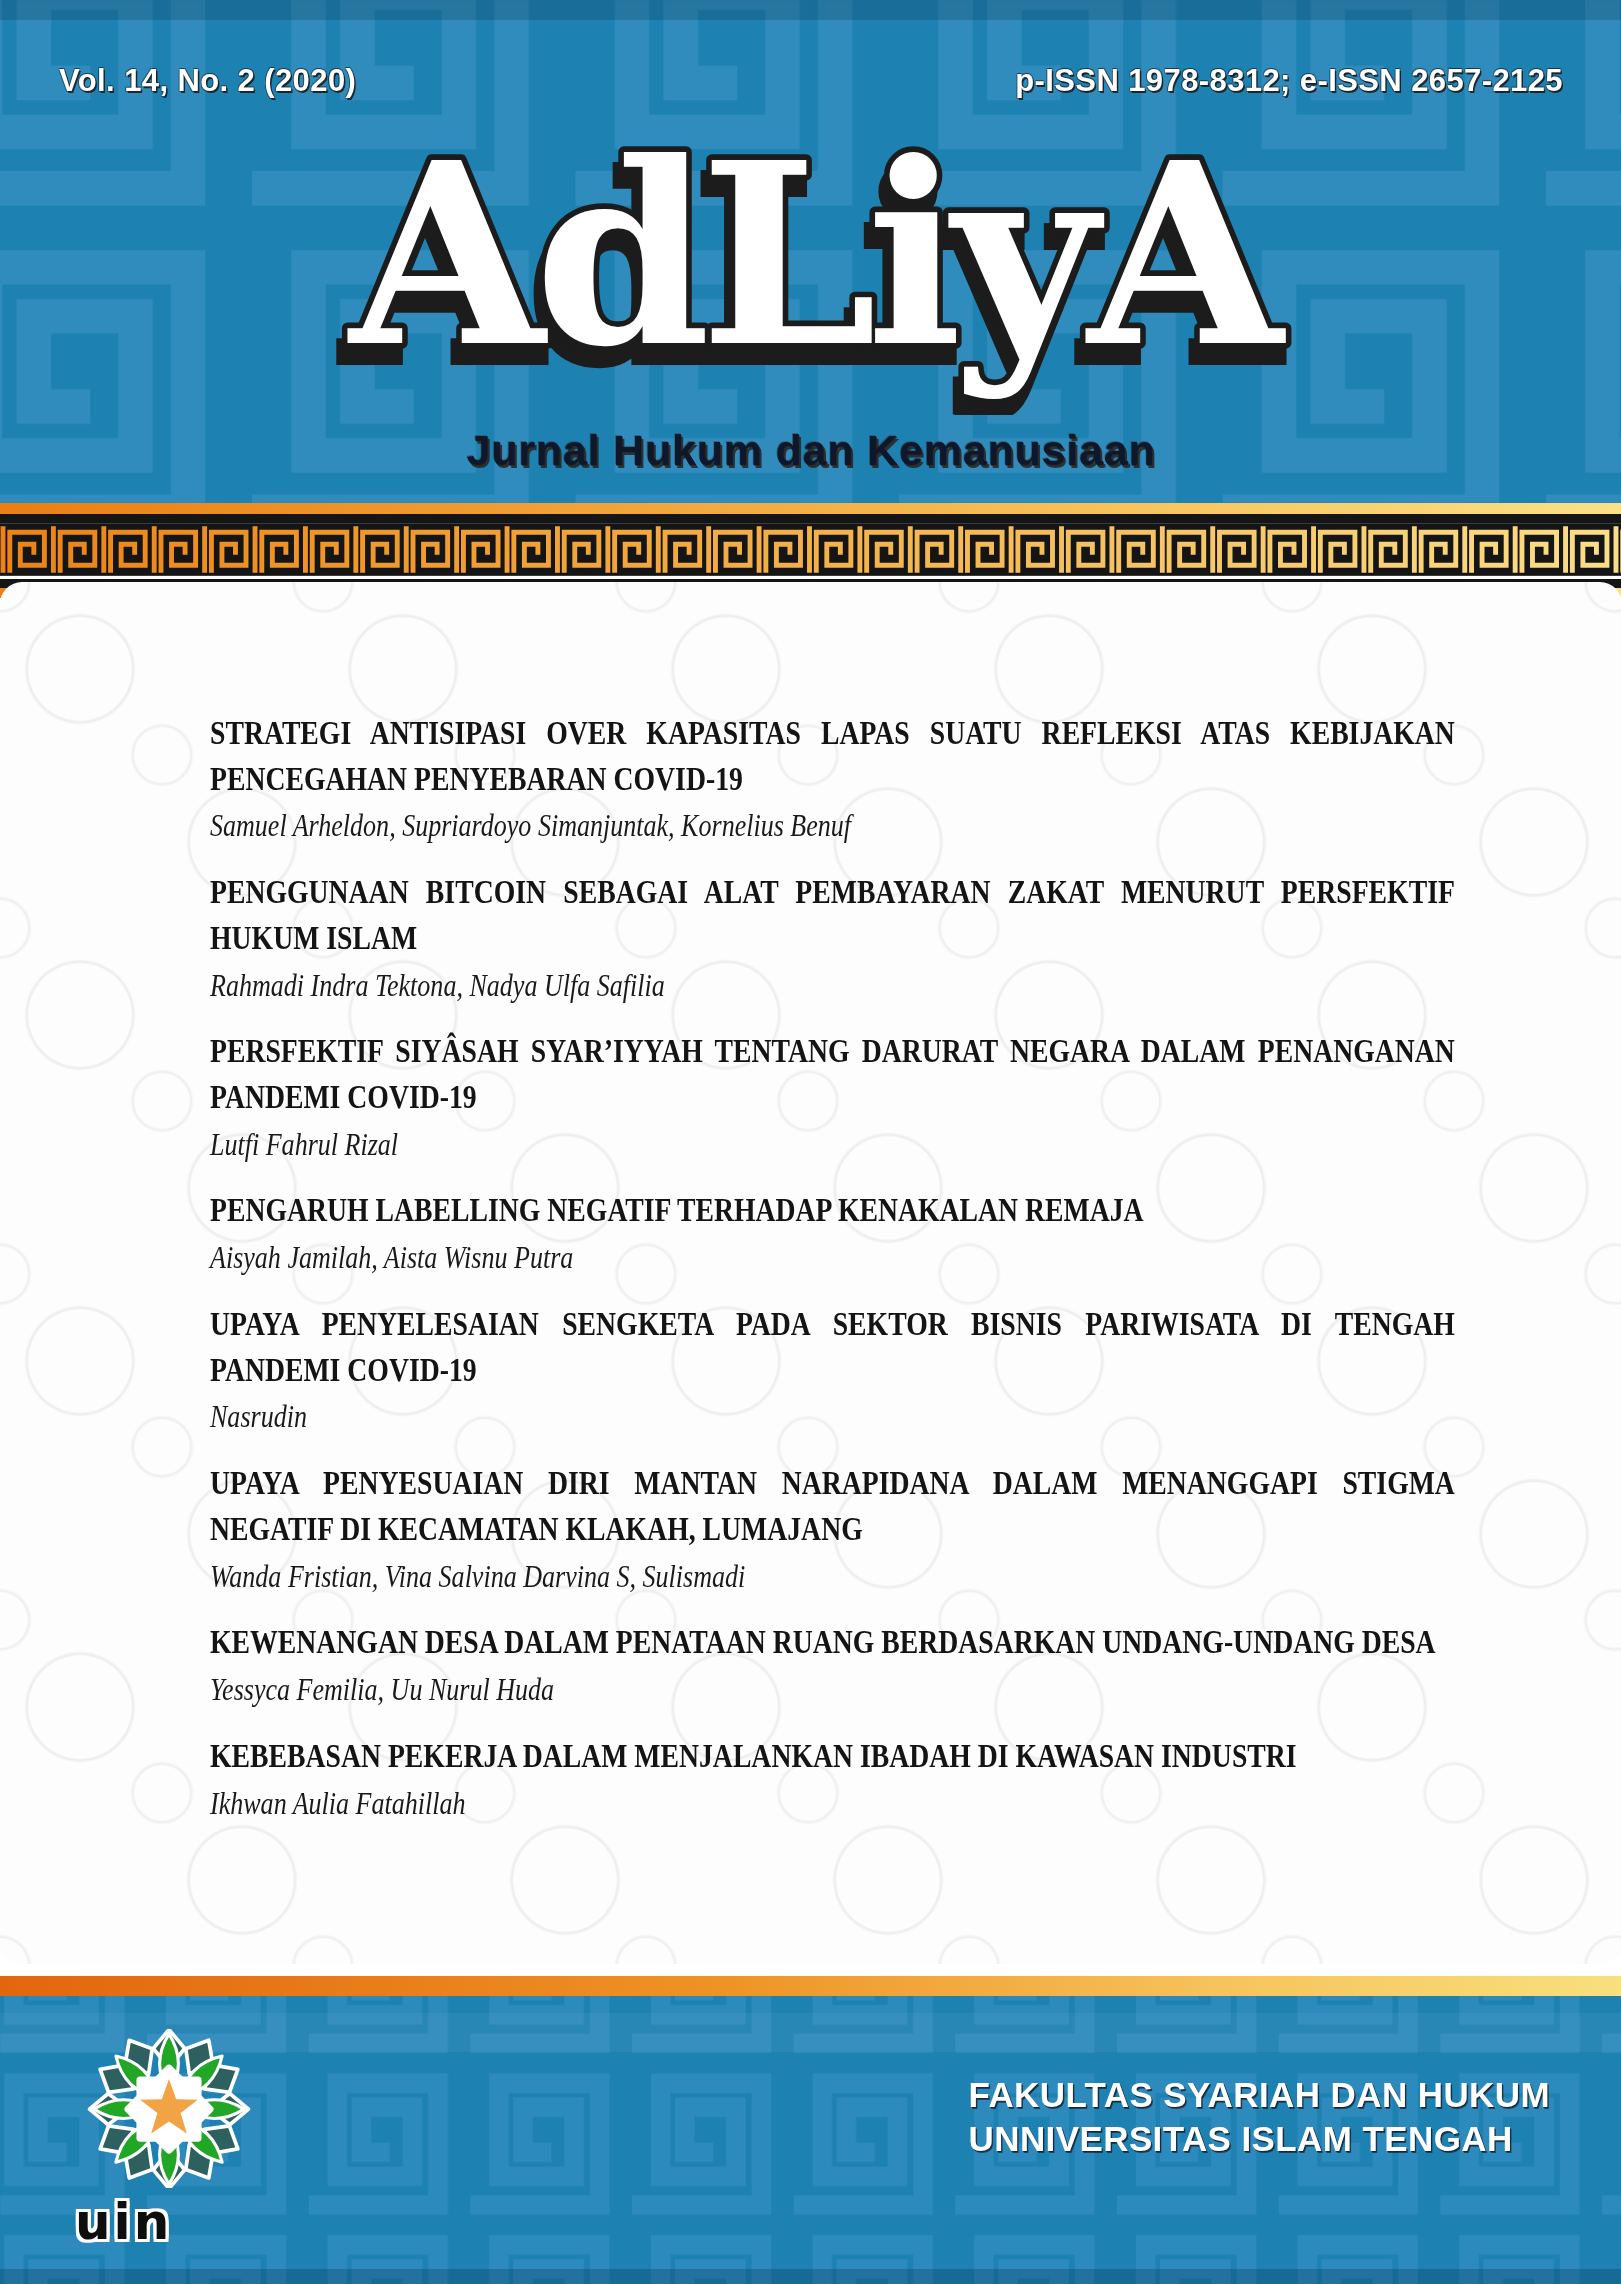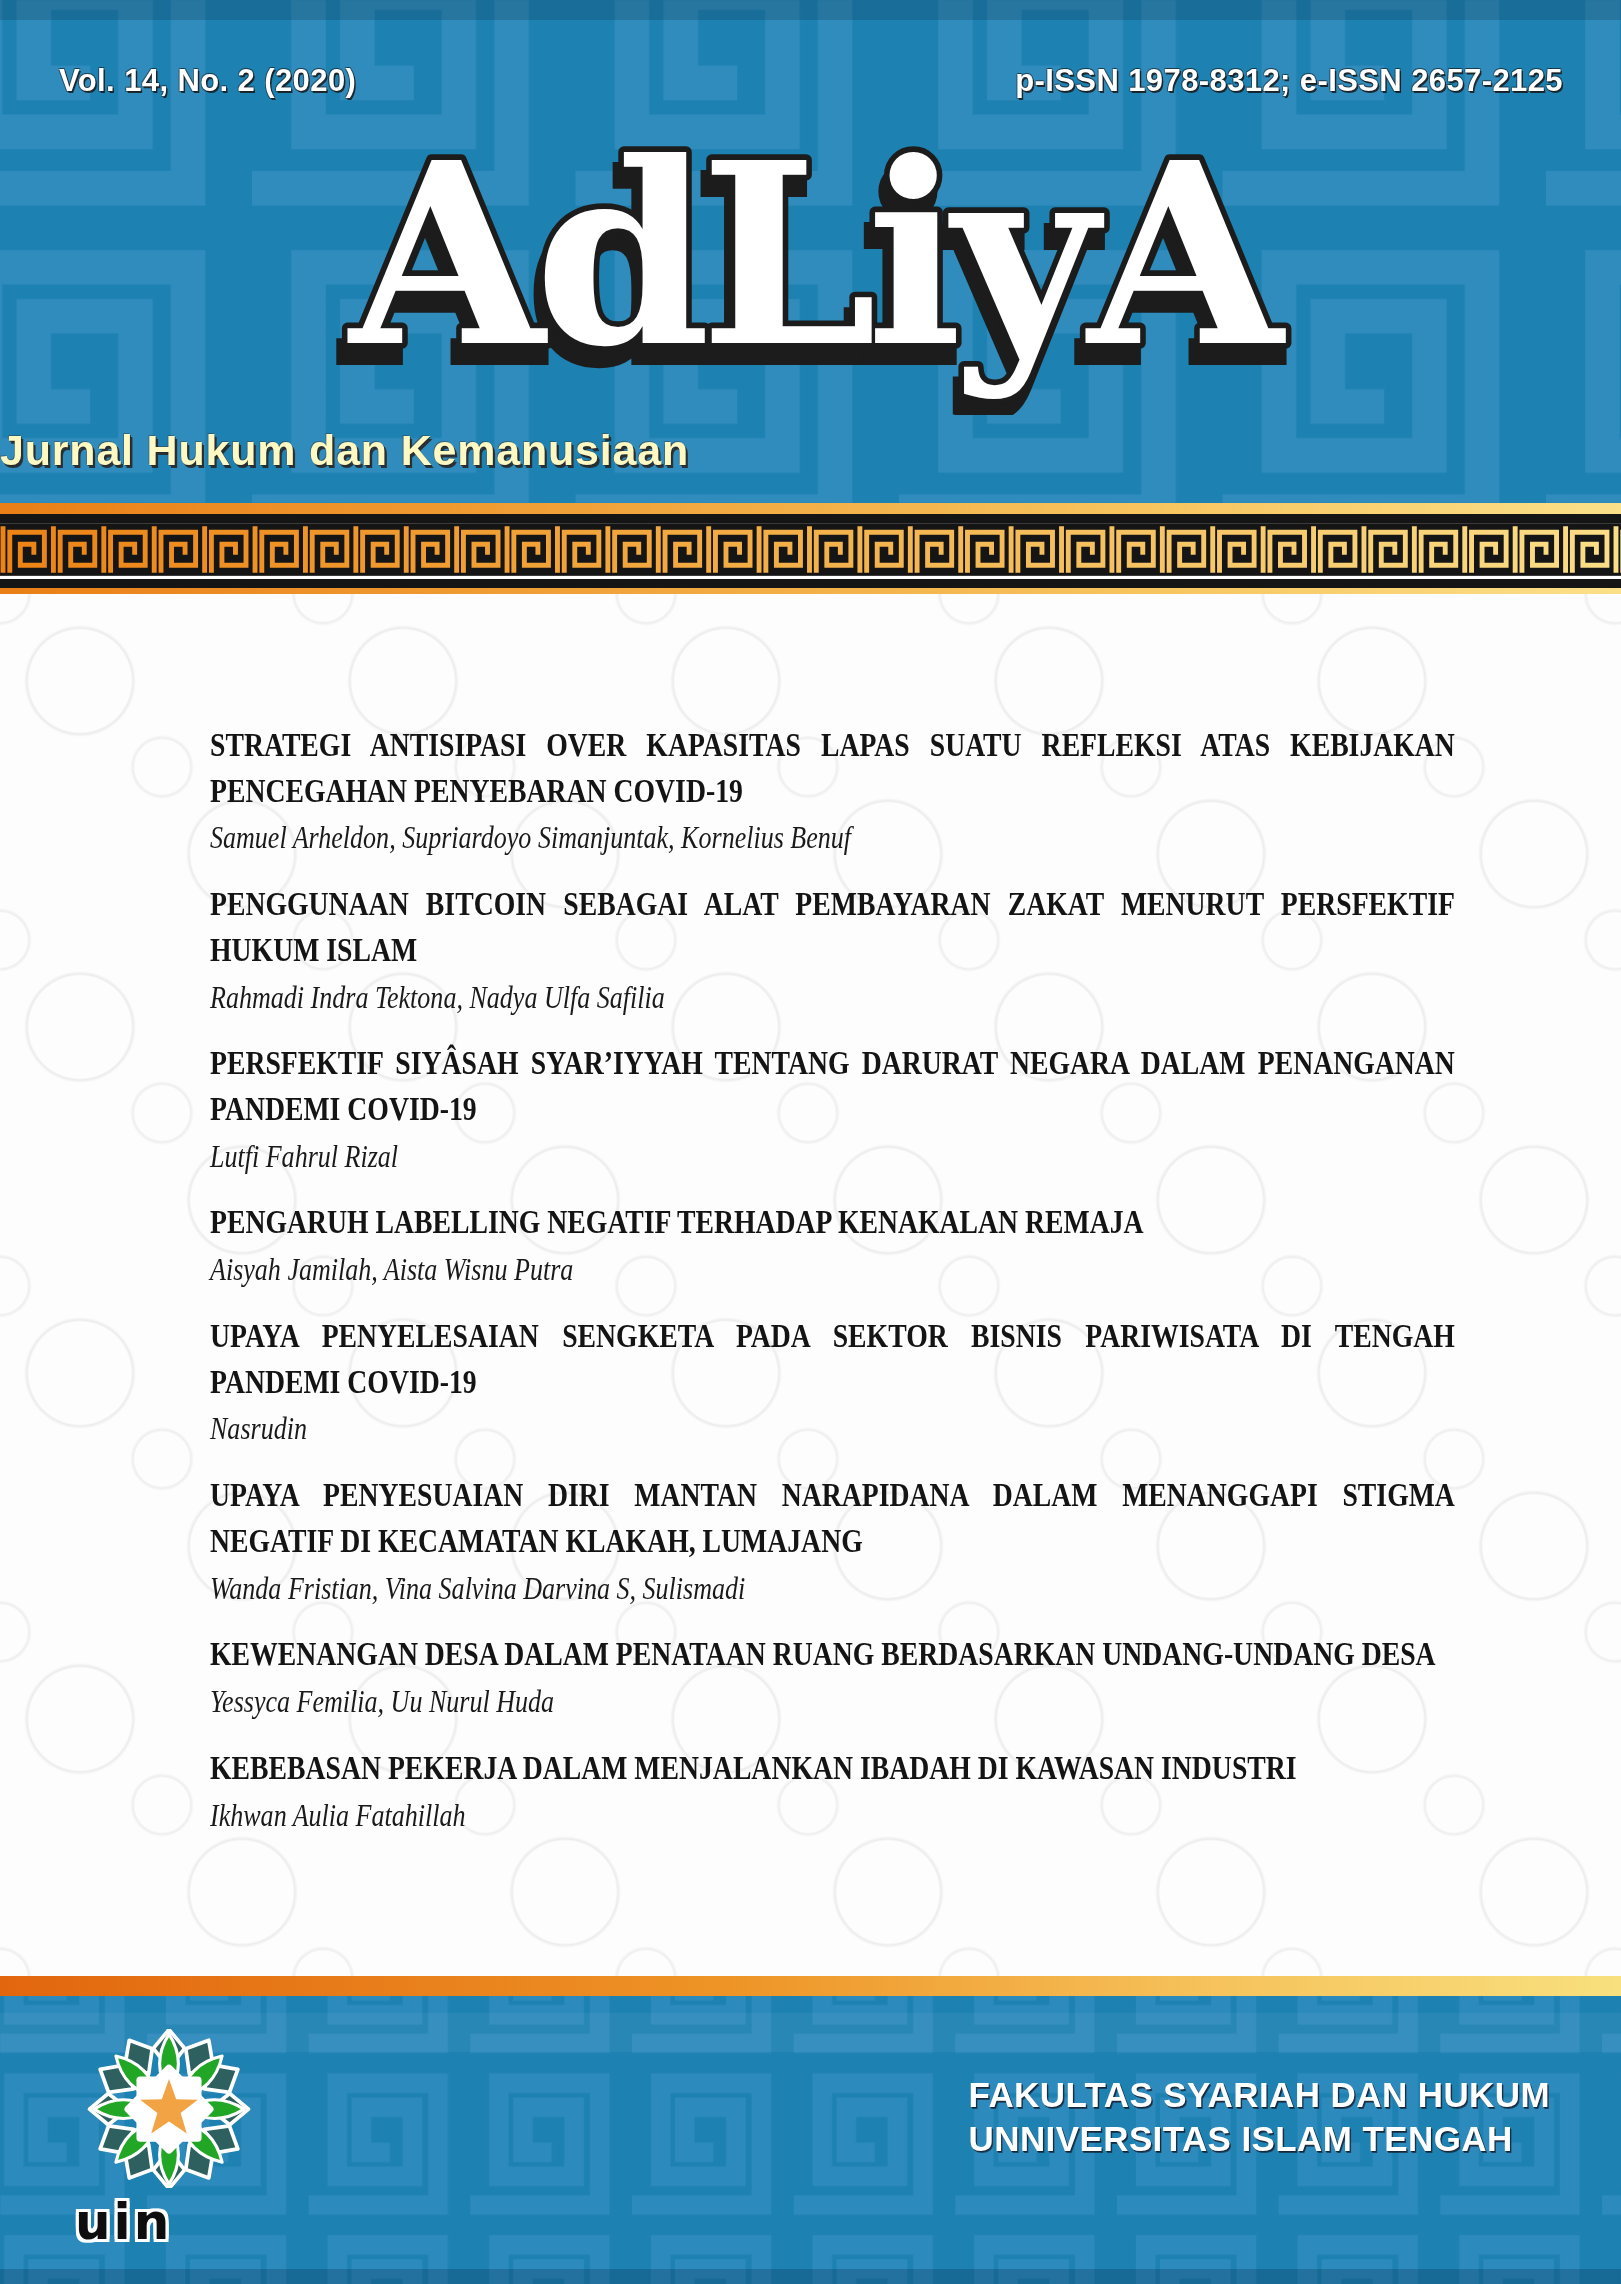--- a/index.html
+++ b/index.html
@@ -9,40 +9,40 @@
   
   .header{position:absolute;top:0;left:0;width:1622px;height:503px;background:#1d81b2;}
   .header svg.bg,.footer svg.bg{position:absolute;top:0;left:0;}
   .header-topstrip{position:absolute;top:0;left:0;width:100%;height:19.6px;background:rgba(8,40,66,0.22);}
   .header-row{position:absolute;top:63px;left:59px;right:59px;display:flex;justify-content:space-between;
       font-size:31px;font-weight:bold;color:#ffffff;letter-spacing:0.4px;
       text-shadow:1.5px 2.3px 0 rgba(25,25,25,0.85),-0.8px -0.8px 0 rgba(25,25,25,0.45),
                   0.8px -0.8px 0 rgba(25,25,25,0.45),-0.8px 0.8px 0 rgba(25,25,25,0.45);}
   .logo-wrap{position:absolute;top:84px;left:50%;transform:translateX(-50%);}
   .logo-wrap text{font-family:"DejaVu Serif",serif;font-weight:bold;font-size:335px;letter-spacing:-14px;}
-  .subtitle{position:absolute;top:426px;width:100%;color:#fef9c3;
+  .subtitle{position:absolute;top:426px;width:100%;text-align:center;color:#0f172a;
       font-size:43px;font-weight:bold;letter-spacing:0.8px;
       text-shadow:2.3px 3px 0 rgba(40,40,40,0.9),0.8px 0.8px 0 rgba(40,40,40,0.8),-0.8px -0.8px 0 rgba(60,60,60,0.5);}
 
   
   .gold-border{position:absolute;top:503px;left:0;width:1622px;height:92px;}
   .gbar{height:10.5px;background:linear-gradient(90deg,#e97f16 0%,#f0a138 35%,#f7c45e 70%,#fbe089 100%);}
   .gblack{height:9px;background:#151515;}
 
   
-  .content{position:absolute;top:594px;left:0;width:1622px;height:1382px;background-color:#fdfdfd;
+  .content{position:absolute;top:582px;left:0;width:1622px;height:1382px;background-color:#fdfdfd;
       background-image:
         radial-gradient(circle at 80px 87px, rgba(0,0,0,0) 51px, rgba(90,90,90,0.10) 53px, rgba(0,0,0,0) 56px),
         radial-gradient(circle at 242px 260px, rgba(0,0,0,0) 51px, rgba(90,90,90,0.10) 53px, rgba(0,0,0,0) 56px),
         radial-gradient(circle at 162px 173px, rgba(0,0,0,0) 27px, rgba(90,90,90,0.09) 29px, rgba(0,0,0,0) 32px),
         radial-gradient(circle at 0px 0px, rgba(0,0,0,0) 27px, rgba(90,90,90,0.09) 29px, rgba(0,0,0,0) 32px),
         radial-gradient(circle at 323px 0px, rgba(0,0,0,0) 27px, rgba(90,90,90,0.09) 29px, rgba(0,0,0,0) 32px),
         radial-gradient(circle at 0px 346px, rgba(0,0,0,0) 27px, rgba(90,90,90,0.09) 29px, rgba(0,0,0,0) 32px),
         radial-gradient(circle at 323px 346px, rgba(0,0,0,0) 27px, rgba(90,90,90,0.09) 29px, rgba(0,0,0,0) 32px);
-      background-size:323px 346px;}
+      background-size:323px 346px;border-radius:22px;}
   .articles{position:absolute;top:129px;left:210px;width:1482px;transform:scaleX(0.84);transform-origin:left top;}
   .article{margin-bottom:25.6px;}
   .article-title{font-family:"Liberation Serif",serif;font-weight:bold;color:#141414;
       font-size:33px;line-height:1.38;text-align:justify;}
   .article-authors{font-family:"Liberation Serif",serif;font-style:italic;color:#1a1a1a;
       font-size:31px;line-height:1.2;margin-top:5.3px;}
 
   
   .orange-stripe{position:absolute;top:1976px;left:0;width:1622px;height:19.6px;
       background:linear-gradient(90deg,#e2660e 0%,#ee9426 45%,#f6c35c 75%,#f8e07e 100%);}

